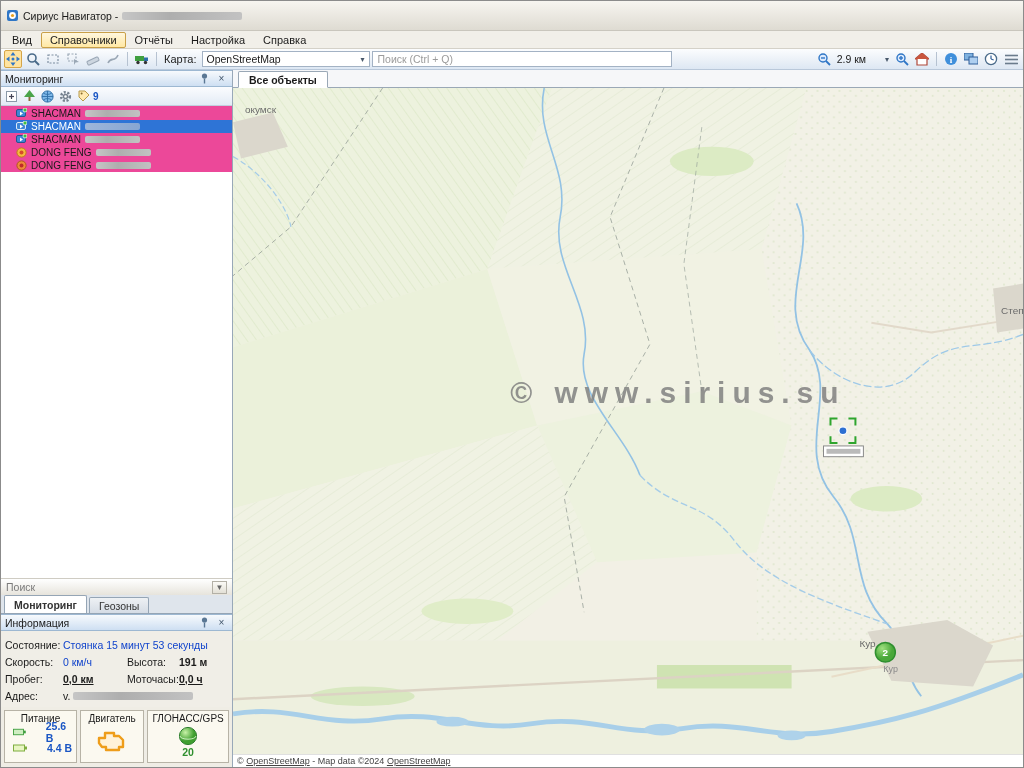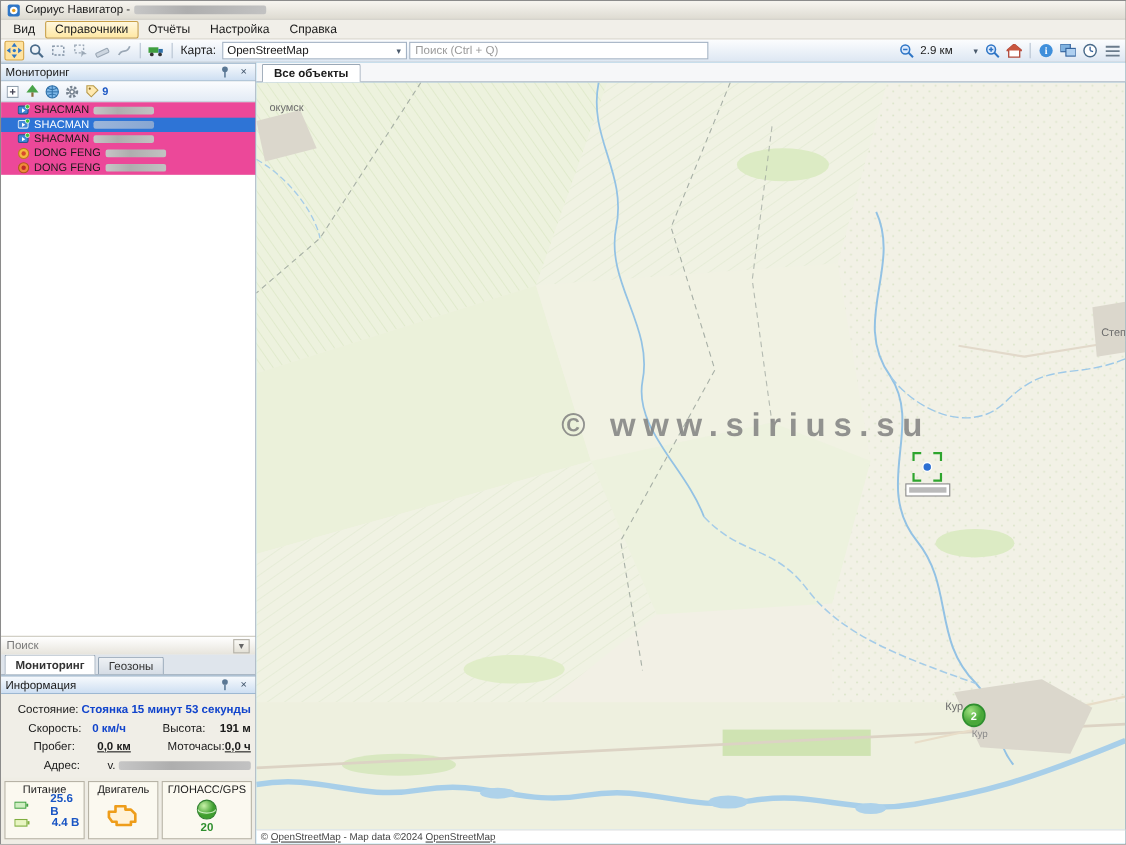--- a/index.html
+++ b/index.html
@@ -1,42 +1,42 @@
 <!DOCTYPE html>
 <html><head>
 <meta charset="utf-8">
 <style>
   * { box-sizing: border-box; margin: 0; padding: 0; }
   html,body { width:1024px; height:768px; overflow:hidden; }
   body { font-family:"Liberation Sans",sans-serif; background:#e9e7e0; font-size:11px; color:#1a1a1a; }
   .app { width:1024px; height:768px; display:flex; flex-direction:column; border:1px solid #8b8b8b; background:#f0eee7; }
 
   
-  .titlebar { height:17px; flex:none; display:flex; align-items:center; gap:4px; padding:0 5px;
+  .titlebar { height:30px; flex:none; display:flex; align-items:center; gap:4px; padding:0 5px;
     background:linear-gradient(#f7f5f0,#dedbd2); border-bottom:1px solid #c9c6bd; font-size:10.5px; }
   .redact { display:inline-block; height:8px; border-radius:2px;
     background:linear-gradient(90deg,#c6c6c6,#aeaeae 40%,#c2c2c2); filter:blur(.6px); } .w55{width:55px} .w120{width:120px}
 
   
   .menubar { height:18px; flex:none; display:flex; align-items:center; background:#f1efe9; border-bottom:1px solid #d4d1c8; padding-left:2px; }
   .menu-item { padding:1px 8px; border:1px solid transparent; border-radius:2px; }
   .menu-item.active { background:linear-gradient(#fff7de,#ffe8a4); border-color:#c9a048; }
 
   
   .toolbar { height:21px; flex:none; display:flex; align-items:center; gap:2px; padding:0 3px;
     background:linear-gradient(#fcfdfe,#dde7f3); border-bottom:1px solid #b9c8da; }
   .tsep { width:1px; height:14px; background:#b6c2d1; margin:0 3px; flex:none; }
   .tbtn { width:18px; height:18px; flex:none; display:flex; align-items:center; justify-content:center;
     border:1px solid transparent; border-radius:2px; }
   .tbtn.selected { background:#ffe3a0; border-color:#d5a548; }
   .tlabel { margin:0 3px 0 2px; color:#222; }
   .map-select { display:flex; align-items:center; width:168px; height:16px; background:#fff;
     border:1px solid #a3b2c4; font-size:10.5px; padding:0 4px; }
   .caret { margin-left:auto; color:#49596b; font-size:8px; }
-  .search-box { width:272px; height:16px; border:1px solid #a3b2c4; background:#fff; font-size:10.5px;
+  .search-box { width:300px; height:16px; border:1px solid #a3b2c4; background:#fff; font-size:10.5px;
     padding:0 5px; font-family:"Liberation Sans",sans-serif; }
   .search-box::placeholder { color:#9b9b9b; }
   .scale-box { display:flex; align-items:center; gap:19px; font-size:10.5px; padding:0 2px; }
   .spring { flex:1; }
 
   
   .content { flex:1; display:flex; min-height:0; }
   .sidebar { width:232px; flex:none; display:flex; flex-direction:column; background:#f0eee7; border-right:1px solid #98a8b8; }
   .panel-hd { height:17px; flex:none; display:flex; align-items:center; gap:4px; padding:0 4px;
     background:linear-gradient(#f7fafd,#cedff2); border:1px solid #9db8d2; border-left:none; border-right:none; font-size:10.5px; }
@@ -61,24 +61,24 @@
     background:linear-gradient(#fbfaf6,#e3e0d6); display:flex; align-items:center; justify-content:center; font-size:8px; color:#666; }
 
   .tabs { height:19px; flex:none; display:flex; align-items:flex-end; gap:2px; padding-left:3px;
     background:#dfe5ec; border-bottom:1px solid #95a5b5; }
   .tab { height:16px; padding:0 9px; display:flex; align-items:center; font-size:10.5px;
     border:1px solid #95a5b5; border-bottom:none; border-radius:2px 2px 0 0;
     background:linear-gradient(#eef1f4,#d5dce5); color:#333; }
   .tab.active { background:#fff; height:18px; font-weight:bold; }
 
   .info-grid { flex:none; padding:5px 4px 3px 4px; font-size:10.5px; background:#f0eee7; }
-  .irow { display:flex; align-items:center; height:17px;justify-content:flex-end; }
+  .irow { display:flex; align-items:center; height:17px; }
   .ilbl { width:58px; flex:none; }
   .ilbl2 { width:52px; flex:none; }
-  .v-blue { color:#1144cc; font-weight:bold; }
+  .v-blue { color:#1144cc; font-weight:normal; }
   .v-bold { font-weight:bold; }
   .v-under { font-weight:bold; text-decoration:underline; }
   .gap60 { width:64px; flex:none; }
 
   .sensor-area { height:182px; flex:none; margin:3px 2px 0 2px; background:#8f8f8f;
     border:1px solid #5f5f5f; display:flex; flex-direction:column; overflow:hidden; }
   .srow-h { height:17px; flex:none; display:flex; background:linear-gradient(#f7f7f5,#d9d9d2); border-bottom:1px solid #8a8a84; }
   .sh1 { width:112px; flex:none; border-right:1px solid #9a9a94; display:flex; align-items:center; justify-content:center; font-size:10.5px; }
   .sh2 { flex:1; display:flex; align-items:center; justify-content:center; font-size:10.5px; }
   .srow { height:16px; flex:none; display:flex; background:#fff; border-bottom:1px solid #cfcfc8;

